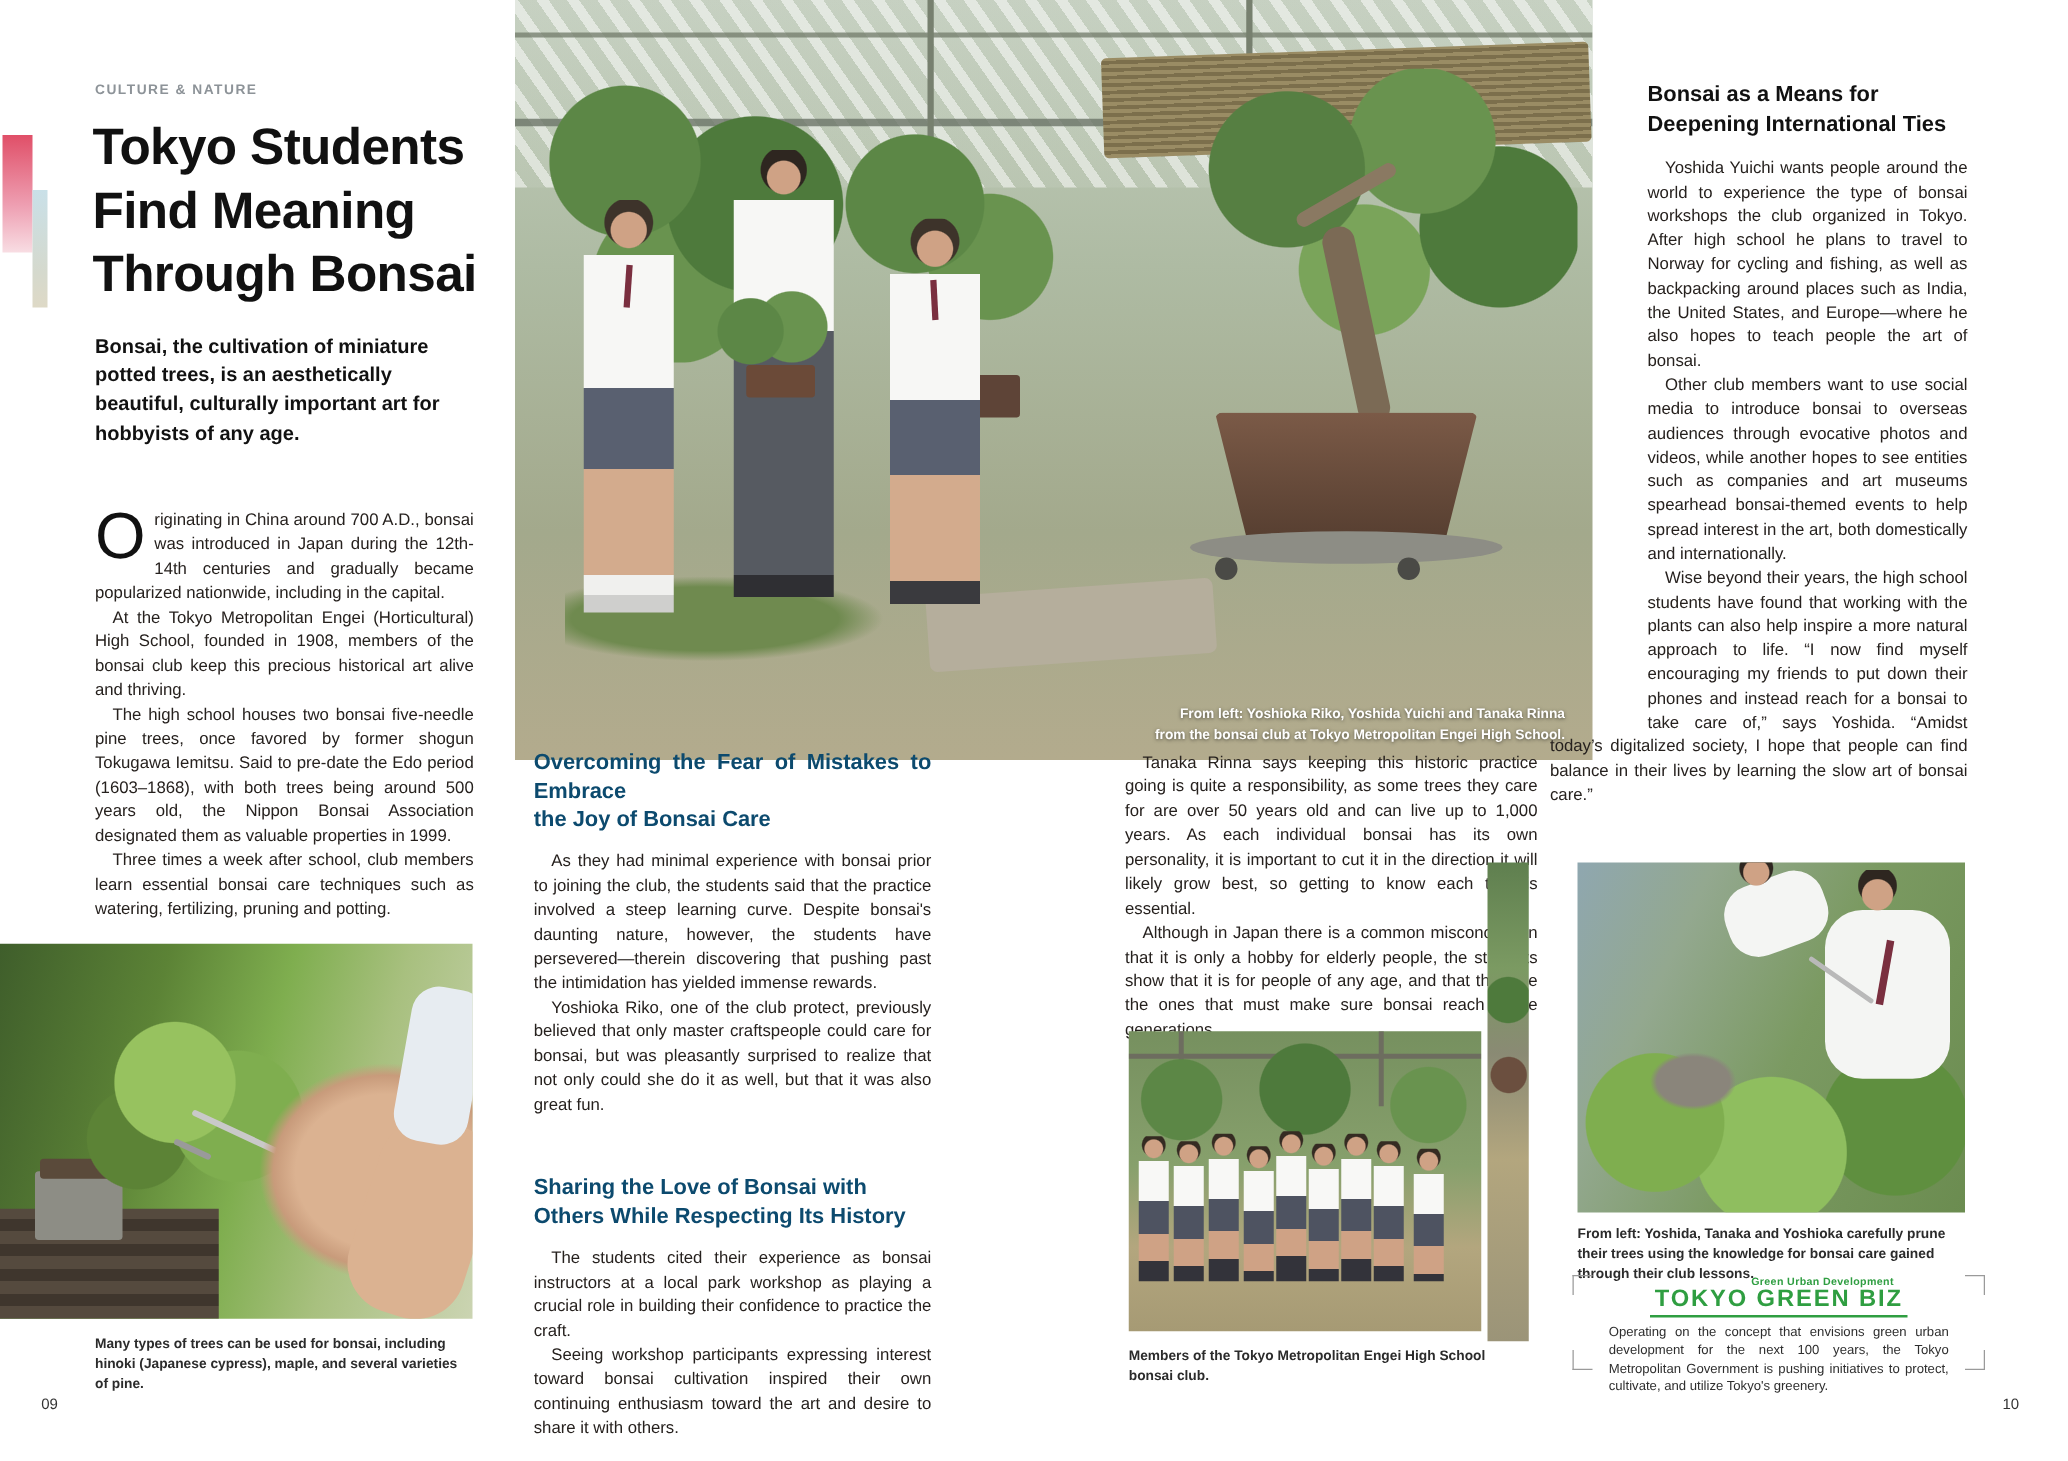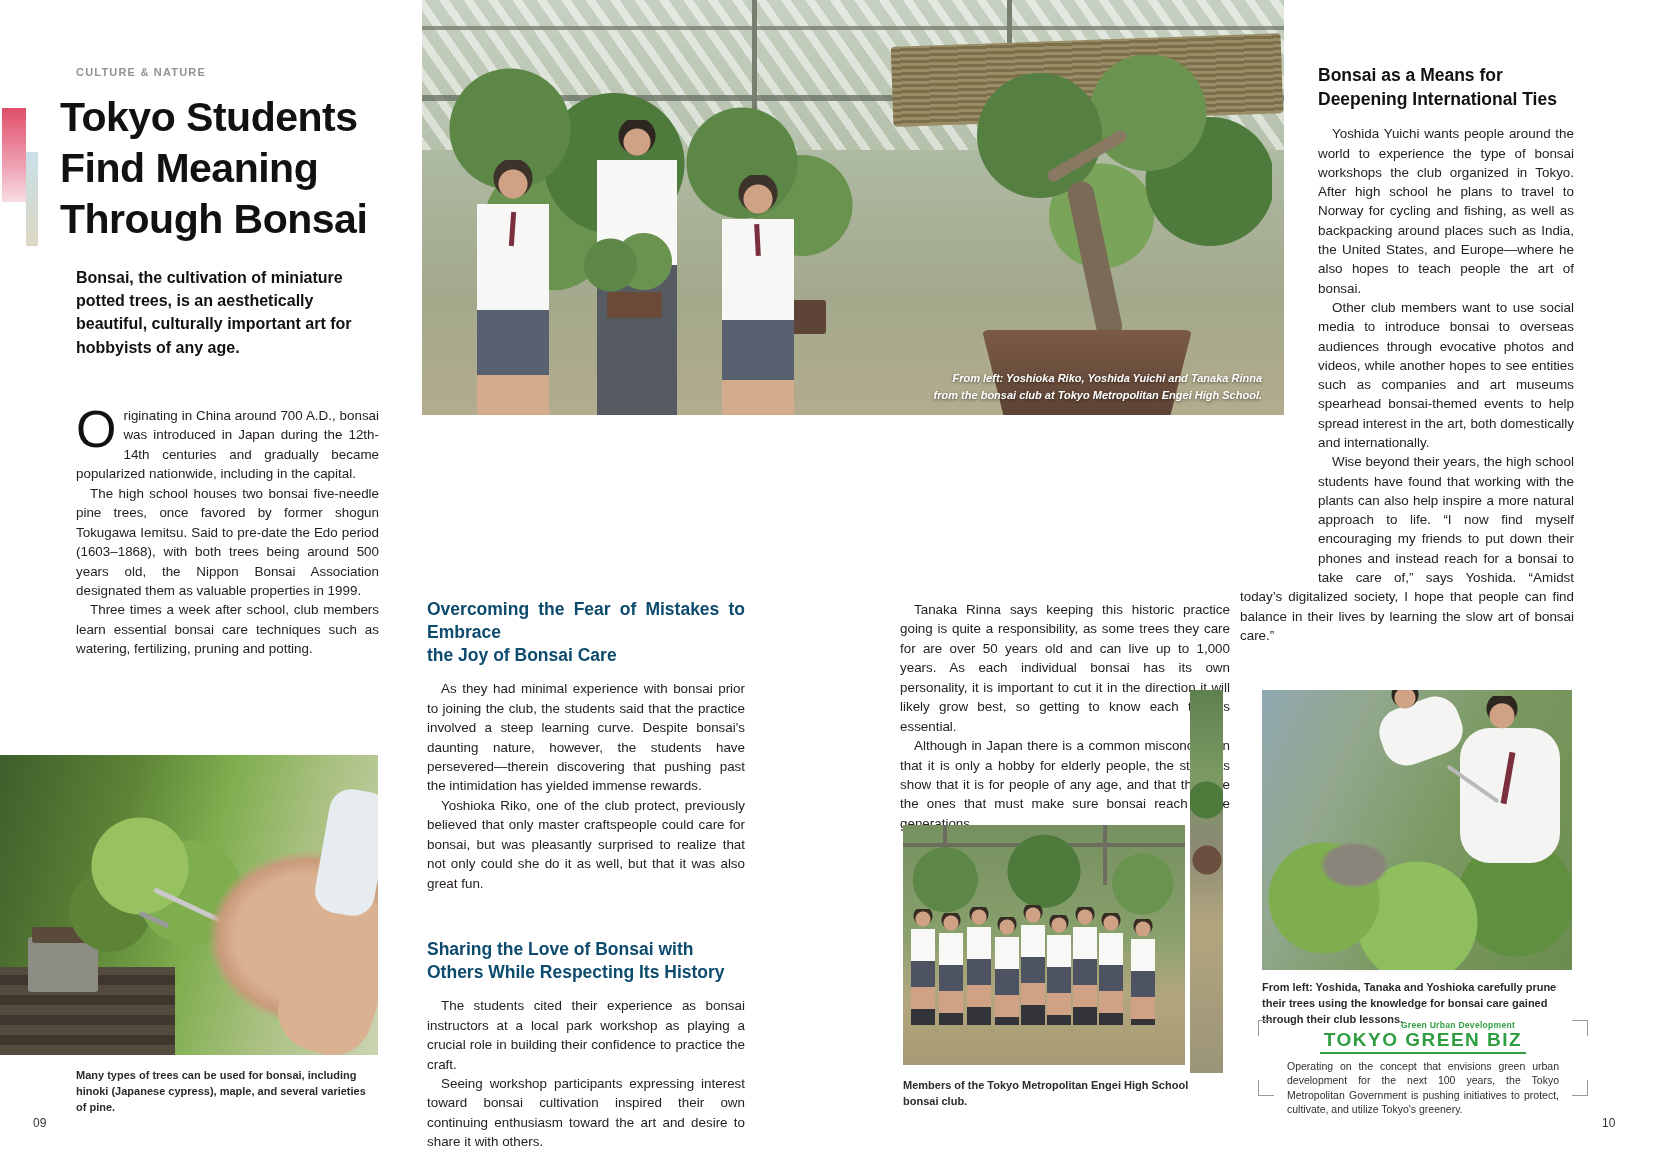--- a/index.html
+++ b/index.html
@@ -7,42 +7,42 @@
           font-family:"Liberation Sans",sans-serif;color:#26211e;overflow:hidden;}
   .abs{position:absolute;display:block;}
   i.abs{font-style:normal;}
 
   
   .bar-pink{left:2px;top:108px;width:24px;height:94px;background:linear-gradient(180deg,#e04f68 0%,#ee9fb2 60%,#f8dde3 100%);}
   .bar-blue{left:26px;top:152px;width:12px;height:94px;background:linear-gradient(180deg,#c9e0e8 0%,#d5d9cd 70%,#ded9c6 100%);}
 
   
   .eyebrow{left:76px;top:66px;font-size:11px;font-weight:bold;letter-spacing:1.2px;color:#8d9398;}
-  .title{left:60px;top:92px;font-size:41px;font-weight:600;letter-spacing:-0.5px;line-height:51px;color:#111;}
+  .title{left:74px;top:92px;font-size:41px;font-weight:600;letter-spacing:-0.5px;line-height:51px;color:#111;}
   .standfirst{left:76px;top:266px;width:302px;font-size:16px;font-weight:bold;line-height:1.45;color:#111;}
   .bodycol{font-size:13.4px;line-height:1.45;text-align:justify;}
   .col1{left:76px;top:406px;width:303px;}
   .col2{left:427px;top:598px;width:318px;}
   .col3{left:900px;top:600px;width:330px;}
   .bodycol p{margin:0;}
   .ind{text-indent:14px;}
   .dropcap{float:left;font-size:52px;line-height:42px;font-weight:400;padding:2px 7px 0 0;color:#111;}
   .sect-h{font-size:17.5px;font-weight:bold;line-height:1.32;margin:0 0 12px 0;color:#0c4a6e;letter-spacing:0;}
   .sect-h2{margin-top:45px;}
   .caption{font-size:11px;font-weight:bold;line-height:1.45;color:#2b2b2b;}
   .cap-left{left:76px;top:1068px;width:300px;}
   .cap-group{left:903px;top:1078px;width:300px;}
   .cap-prune{left:1262px;top:980px;width:312px;}
   .pagenum{font-size:12px;color:#333;top:1116px;}
   .pn-l{left:33px;}
   .pn-r{left:1602px;}
 
   
   .photo{position:absolute;overflow:hidden;background:#9aa88a;}
-  .main-photo{left:422px;top:0;width:862px;height:415px;background:linear-gradient(180deg,#c2cdbd 0%,#aebba3 35%,#a3a98c 70%,#b3ab8d 100%);font-style:italic;}
+  .main-photo{left:412px;top:0;width:862px;height:608px;background:linear-gradient(180deg,#c2cdbd 0%,#aebba3 35%,#a3a98c 70%,#b3ab8d 100%);}
   .main-cap{position:absolute;right:22px;bottom:12px;text-align:right;color:#fff;font-size:11px;font-weight:bold;line-height:1.5;text-shadow:0 1px 3px rgba(0,0,0,.55);}
   .left-photo{left:0;top:755px;width:378px;height:300px;background:linear-gradient(105deg,#3f5e2b 0%,#5c8336 30%,#7fae4f 52%,#a8c07f 72%,#cbd4b2 100%);}
   .group-photo{left:903px;top:825px;width:282px;height:240px;background:linear-gradient(180deg,#76905f 0%,#87a06c 45%,#b3a67e 72%,#a69a74 100%);}
   .strip-photo{left:1190px;top:690px;width:33px;height:383px;background:linear-gradient(180deg,#5f7f4f 0%,#7b9a62 22%,#8a8a74 40%,#b3a67e 62%,#9b9478 100%);}
   .prune-photo{left:1262px;top:690px;width:310px;height:280px;background:linear-gradient(115deg,#8fa7b0 0%,#93a88f 25%,#7b9a62 55%,#6b8c50 100%);}
 
   
   .student{position:absolute;}
   .fig{position:absolute;bottom:40px;width:24px;height:112px;
     background:
@@ -79,20 +79,21 @@
   <div class="abs eyebrow">CULTURE &amp; NATURE</div>
   <div class="abs title">
     <div>Tokyo Students</div>
     <div>Find Meaning</div>
     <div>Through Bonsai</div>
   </div>
   <div class="abs standfirst">Bonsai, the cultivation of miniature potted trees, is an aesthetically beautiful, culturally important art for hobbyists of any age.</div>
 
   <div class="abs bodycol col1">
     <p><span class="dropcap">O</span><span>riginating in China around 700 A.D., bonsai was introduced in Japan during the 12th-14th centuries and gradually became popularized nationwide, including in the capital.</span></p>
+    <p class="ind">At the Tokyo Metropolitan Engei (Horticultural) High School, founded in 1908, members of the bonsai club keep this precious historical art alive and thriving.</p>
     <p class="ind">The high school houses two bonsai five-needle pine trees, once favored by former shogun Tokugawa Iemitsu. Said to pre-date the Edo period (1603–1868), with both trees being around 500 years old, the Nippon Bonsai Association designated them as valuable properties in 1999.</p>
     <p class="ind">Three times a week after school, club members learn essential bonsai care techniques such as watering, fertilizing, pruning and potting.</p>
   </div>
 
   <div class="photo main-photo">
     <i class="abs" style="left:0;top:0;width:862px;height:150px;background:repeating-linear-gradient(55deg,rgba(255,255,255,.55) 0 8px,rgba(230,235,228,.12) 8px 20px);"></i>
     <i class="abs" style="left:0;top:26px;width:862px;height:4px;background:#77806f;opacity:.8;"></i>
     <i class="abs" style="left:0;top:95px;width:862px;height:6px;background:#6b7468;opacity:.8;"></i>
     <i class="abs" style="left:330px;top:0;width:5px;height:200px;background:#77806f;"></i>
     <i class="abs" style="left:585px;top:0;width:5px;height:170px;background:#77806f;"></i>

